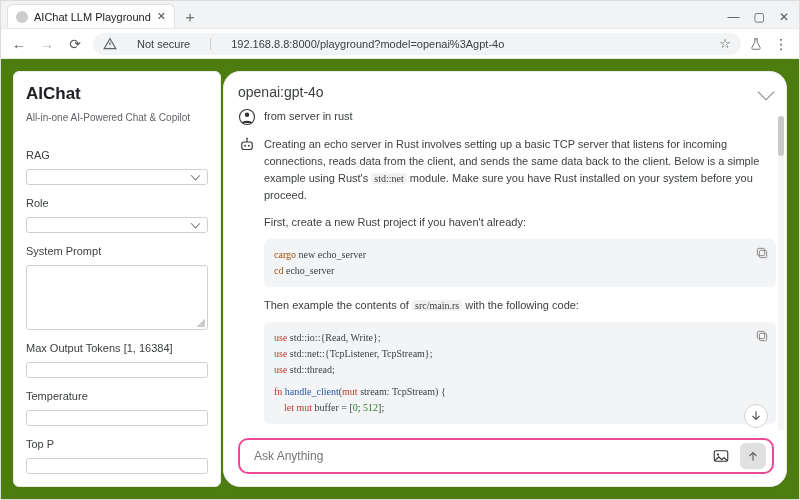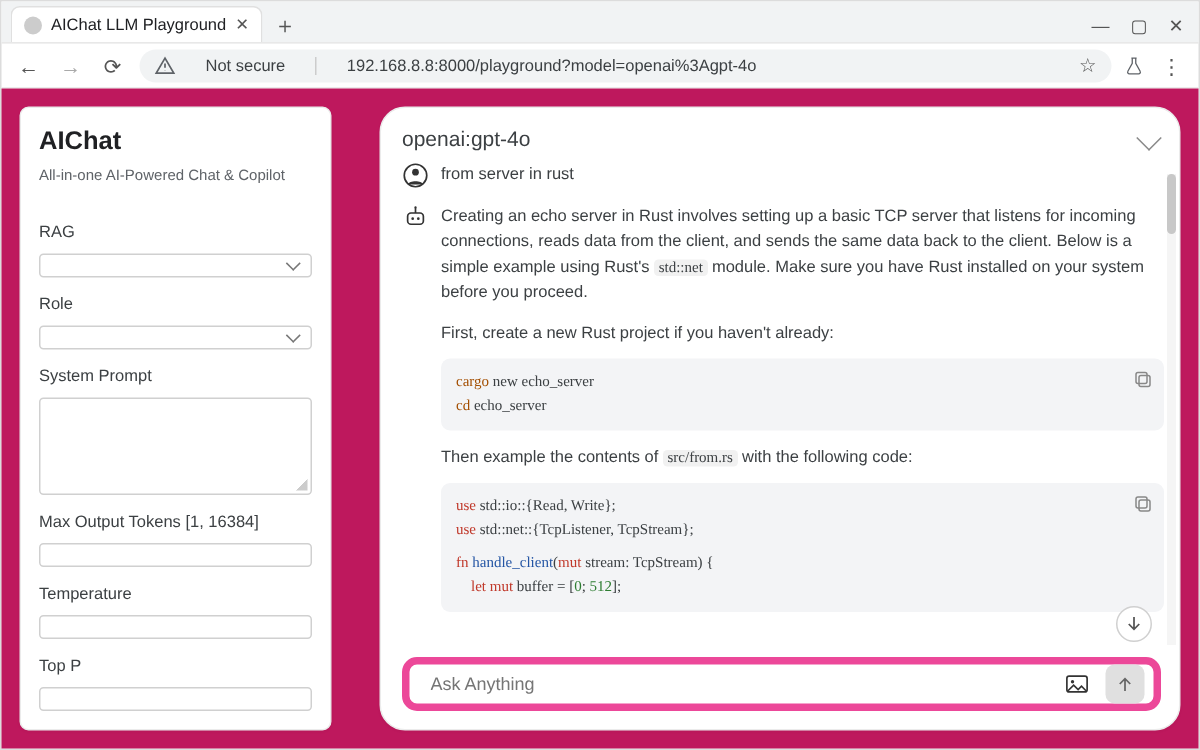--- a/index.html
+++ b/index.html
@@ -9,21 +9,21 @@
   .tab { height:24px; background:#fff; border:1px solid #e0e0e0; border-bottom:none; border-radius:6px 6px 0 0; display:flex; align-items:center; padding:0 8px; margin-left:6px; gap:6px; font-size:11px; }
   .tab .favicon { width:12px; height:12px; border-radius:50%; background:#ccc; }
   .tab .close { font-size:11px; color:#555; }
   .newtab { width:22px; height:22px; display:flex; align-items:center; justify-content:center; color:#555; margin-left:4px; font-size:15px; }
   .winctrls { margin-left:auto; display:flex; gap:14px; padding:0 10px 4px 0; color:#555; font-size:12px; }
   .toolbar { height:30px; display:flex; align-items:center; padding:0 8px; gap:8px; border-bottom:1px solid #ebebeb; }
   .navbtn { width:20px; height:20px; display:flex; align-items:center; justify-content:center; color:#555; font-size:14px; }
   .addr { flex:1; height:22px; background:#f1f3f4; border-radius:14px; display:flex; align-items:center; padding:0 10px; gap:20px; color:#3c4043; font-size:11px; }
   .addr .warn { width:14px; height:14px; }
   .icon14 { width:14px; height:14px; display:inline-block; }
-  .content { flex:1; display:flex; gap:32px; padding:12px; background:#be185d; overflow:hidden; }
+  .content { flex:1; display:flex; gap:2px; padding:12px; background:#4d7c0f; overflow:hidden; }
   .panel { background:#fff; border:1px solid #ebebeb; border-radius:6px; box-shadow:0 1px 2px rgba(0,0,0,0.04); }
   .sidebar { width:208px; padding:12px; display:flex; flex-direction:column; gap:8px; }
   .sidebar h1 { margin:0; font-size:17px; font-weight:700; }
   .subtitle { font-size:10px; color:#5f6368; margin-bottom:14px; }
   .flabel { font-size:11px; color:#3c4043; margin-top:4px; }
   .select { height:22px; border:1px solid #d0d0d0; border-radius:3px; background:#fff; position:relative; }
   .select:after { content:""; position:absolute; right:8px; top:50%; width:6px; height:6px; border-right:1px solid #777; border-bottom:1px solid #777; transform:translateY(-70%) rotate(45deg); }
   .tarea { height:90px; border:1px solid #d0d0d0; border-radius:3px; background:#fff; position:relative; }
   .tarea:after { content:""; position:absolute; right:2px; bottom:2px; width:8px; height:8px; background:linear-gradient(135deg, transparent 50%, #ccc 50%); }
   .tfield { height:22px; border:1px solid #d0d0d0; border-radius:3px; background:#fff; }
@@ -38,21 +38,21 @@
   code.inline { background:#f1f1f1; padding:0 3px; border-radius:3px; font-family:Liberation Serif, serif; font-size:10px; }
   .codeblock { background:#f3f4f6; border-radius:6px; padding:8px 10px; margin:8px 0; position:relative; font-family:Liberation Serif, serif; font-size:10px; line-height:1.6; }
   .copybtn { position:absolute; right:6px; top:6px; width:16px; height:16px; }
   .kw-cmd { color:#a34e00; }
   .kw-red { color:#c0392b; }
   .kw-blue { color:#2455a4; }
   .kw-green { color:#2e7d32; }
   .scrollbtn { position:absolute; right:18px; bottom:58px; width:24px; height:24px; border:1px solid #d0d0d0; border-radius:50%; background:#fff; display:flex; align-items:center; justify-content:center; }
   .scrollbar { position:absolute; right:2px; top:44px; bottom:56px; width:6px; background:#f5f5f5; }
   .scrollthumb { position:absolute; top:0; right:0; width:6px; height:40px; background:#c8c8c8; border-radius:3px; }
-  .inputrow { margin-top:8px; margin-right:12px; height:36px; border:5px solid #ec4899; border-radius:10px; display:flex; align-items:center; padding:0 6px 0 12px; gap:6px; }
+  .inputrow { margin-top:8px; margin-right:12px; height:36px; border:2px solid #ec4899; border-radius:10px; display:flex; align-items:center; padding:0 6px 0 12px; gap:6px; }
   .inputrow input { flex:1; border:none; font-size:12px; color:#888; outline:none; background:transparent; }
   .endbtn { width:26px; height:26px; border-radius:6px; display:flex; align-items:center; justify-content:center; }
   .sendbtn { background:#e0e0e0; }
   svg { display:block; }
 </style>
 </head>
 <body>
 
 <div class="window">
 
@@ -149,29 +149,30 @@
 
             <div class="codeblock">
               <svg class="copybtn" viewBox="0 0 24 24">
                   <rect x="8" y="8" width="11" height="11" rx="2" fill="none" stroke="#888" stroke-width="1.5"></rect>
                   <rect x="5" y="5" width="11" height="11" rx="2" fill="none" stroke="#888" stroke-width="1.5"></rect>
                 </svg>
               <div><span class="kw-cmd">cargo</span><span> new echo_server</span></div>
               <div><span class="kw-cmd">cd</span><span> echo_server</span></div>
             </div>
 
-            <p style="margin:10px 0 0"><span>Then example the contents of </span><code class="inline">src/from.rs</code><span> with the following code:</span></p>
+            <p style="margin:10px 0 0"><span>Then example the contents of </span><code class="inline">src/main.rs</code><span> with the following code:</span></p>
 
             <div class="codeblock">
               <svg class="copybtn" viewBox="0 0 24 24">
                   <rect x="8" y="8" width="11" height="11" rx="2" fill="none" stroke="#888" stroke-width="1.5"></rect>
                   <rect x="5" y="5" width="11" height="11" rx="2" fill="none" stroke="#888" stroke-width="1.5"></rect>
                 </svg>
               <div><span class="kw-red">use</span><span> std::io::{Read, Write};</span></div>
               <div><span class="kw-red">use</span><span> std::net::{TcpListener, TcpStream};</span></div>
+              <div><span class="kw-red">use</span><span> std::thread;</span></div>
               <div style="height:6px"></div>
               <div><span class="kw-red">fn </span><span class="kw-blue">handle_client</span><span>(</span><span class="kw-red">mut</span><span> stream: TcpStream) {</span></div>
               <div style="white-space:pre"><span class="kw-red">    let </span><span class="kw-red">mut</span><span> buffer = [</span><span class="kw-green">0</span><span>; </span><span class="kw-green">512</span><span>];</span></div>
             </div>
           </div>
         </div>
       </div>
 
       <div class="scrollbtn">
         <svg width="14" height="14" viewBox="0 0 24 24">

